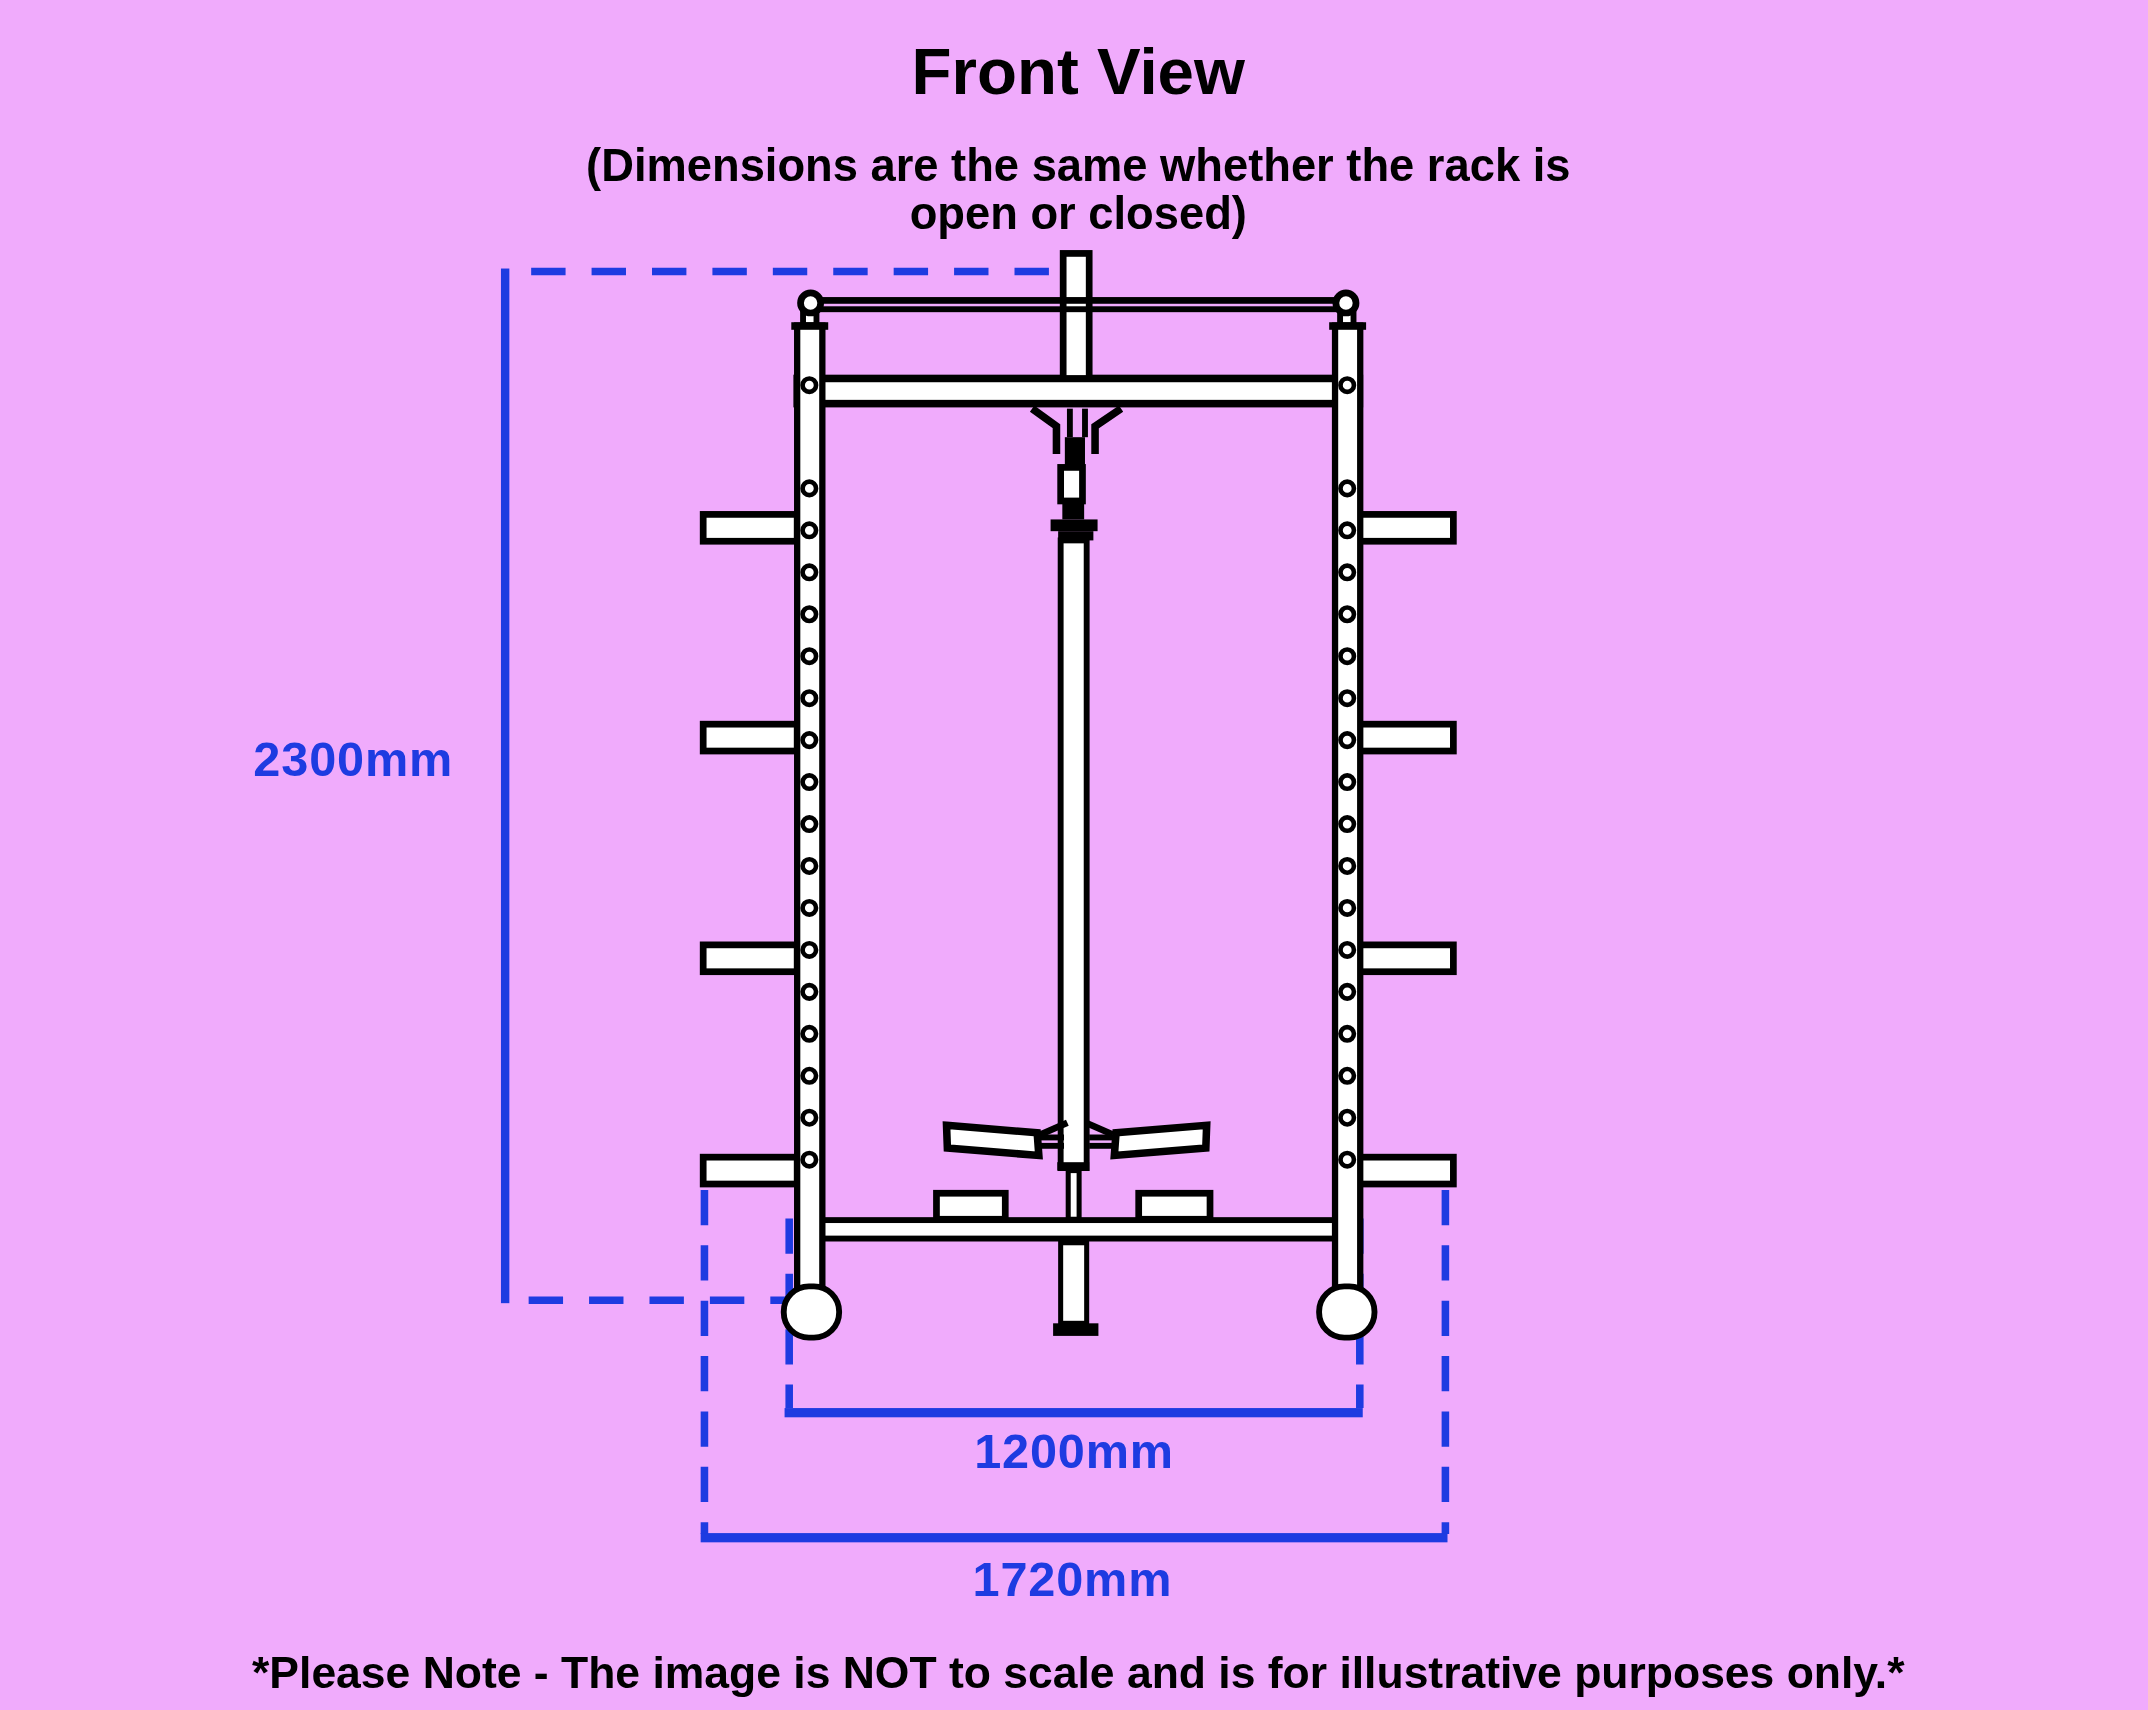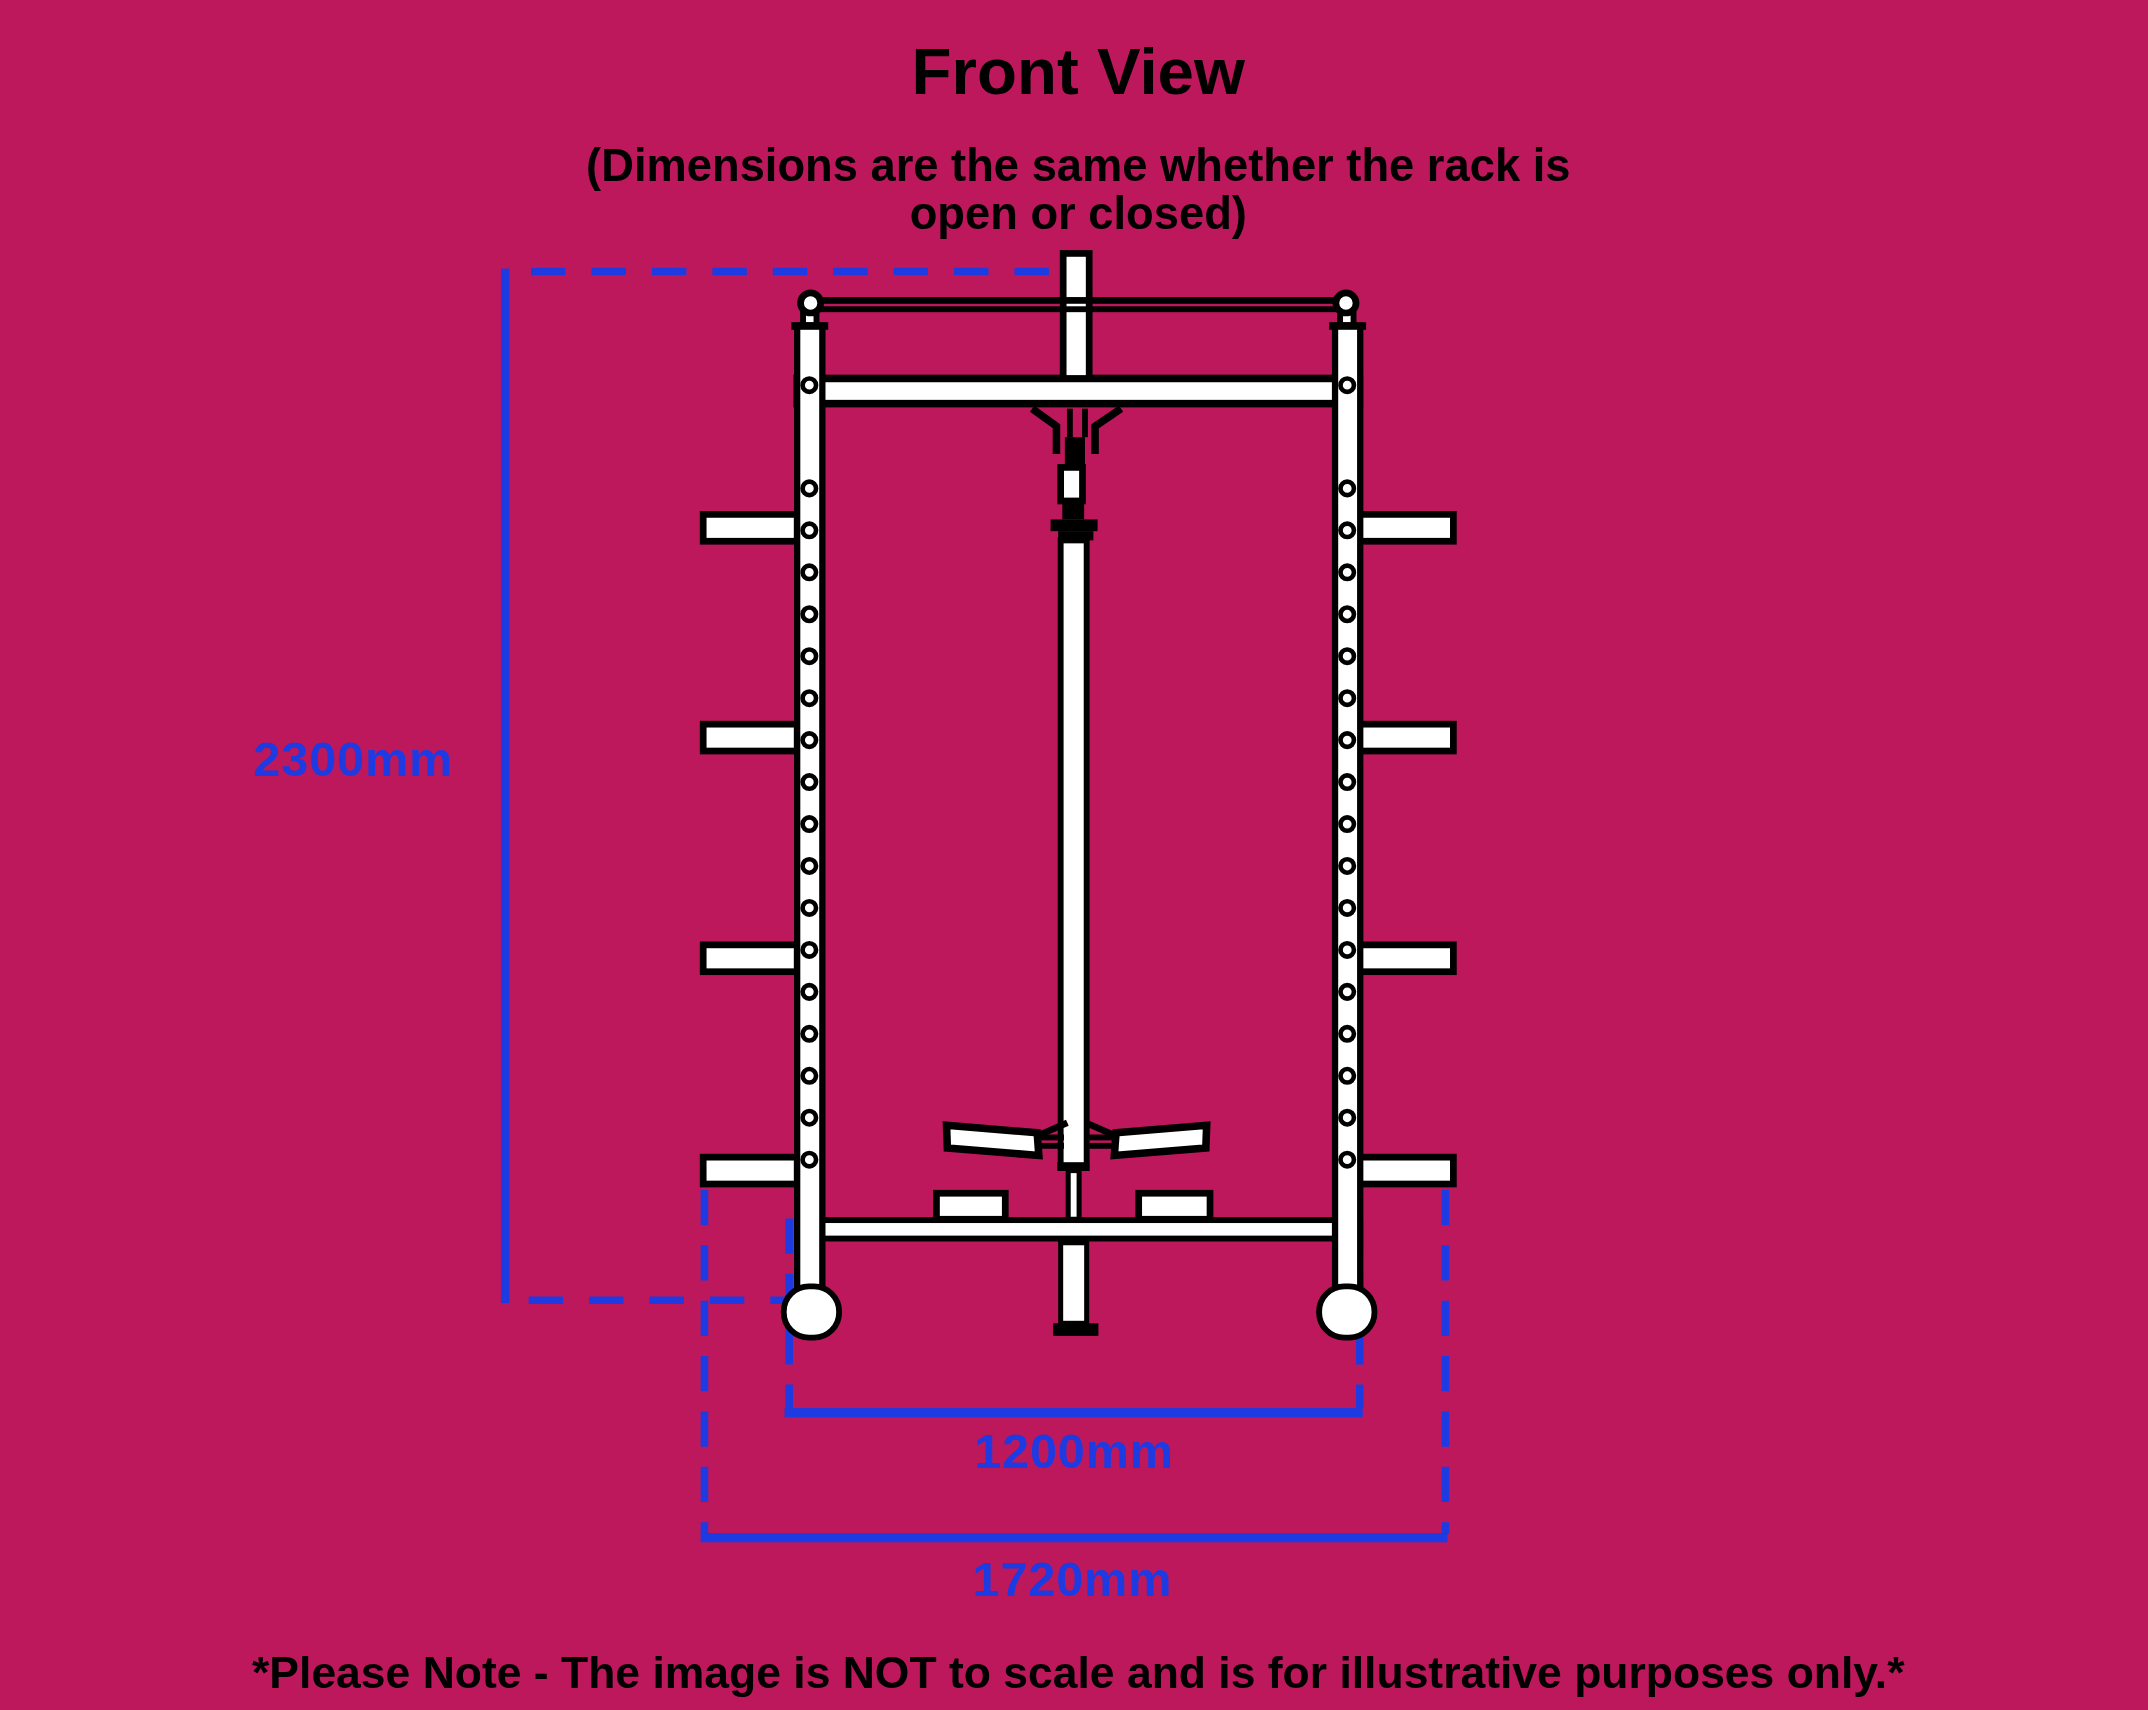--- a/index.html
+++ b/index.html
@@ -4,21 +4,21 @@
 <style>
   html, body {
     margin: 0;
     padding: 0;
     background: #ffffff;
   }
   .page {
     position: relative;
     width: 2149px;
     height: 1711px;
-    background: #be185d;
+    background: #f0abfc;
     font-family: "Liberation Sans", sans-serif;
   }
   svg { display: block; }
   .title-text {
     font-family: "Liberation Sans", sans-serif;
     font-weight: bold;
     fill: #000000;
   }
   .subtitle-text {
     font-family: "Liberation Sans", sans-serif;

